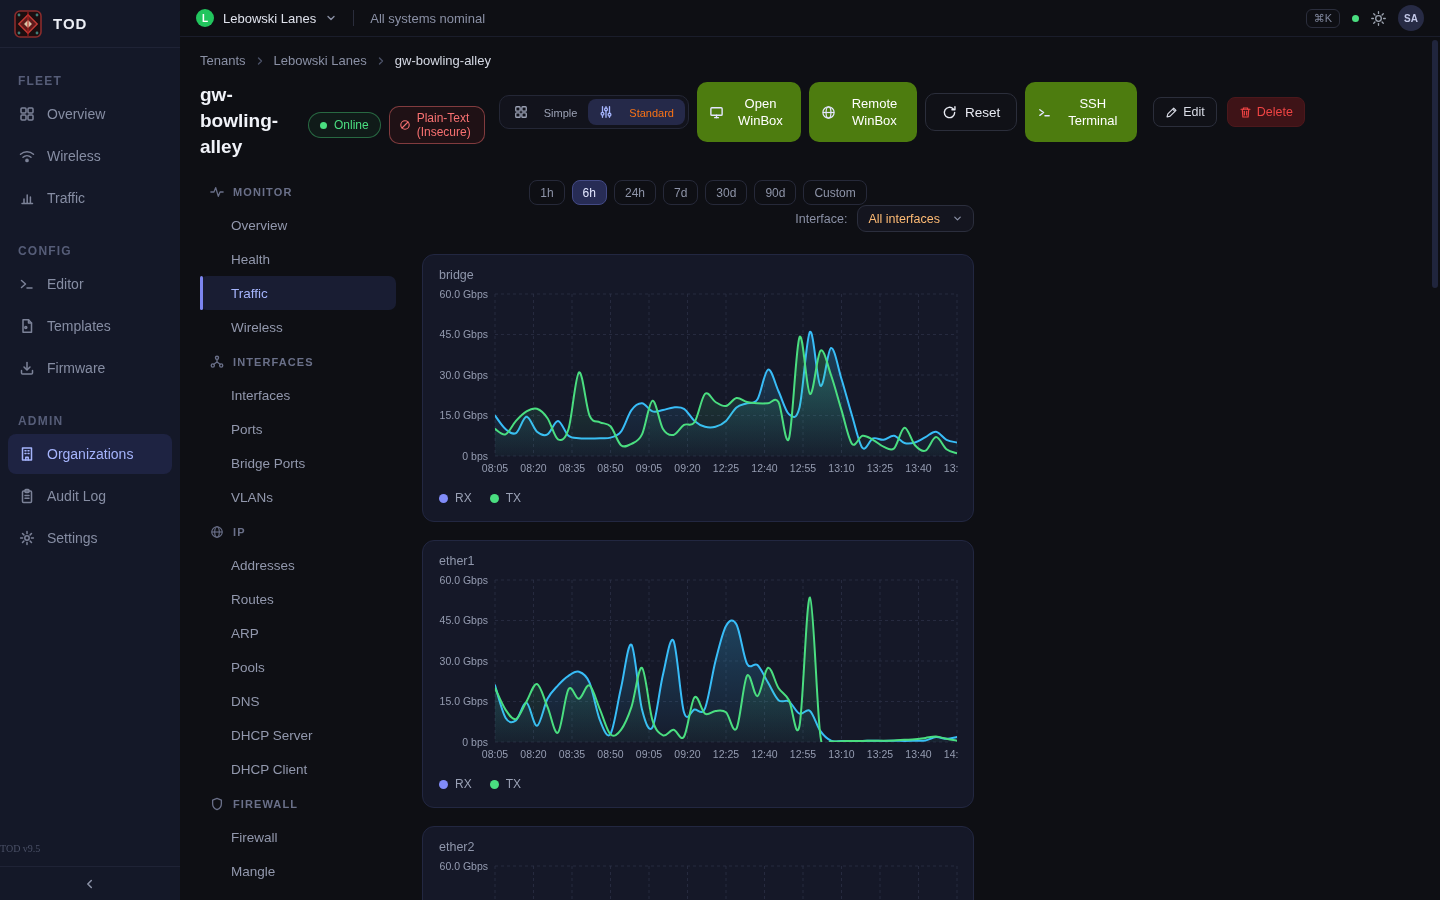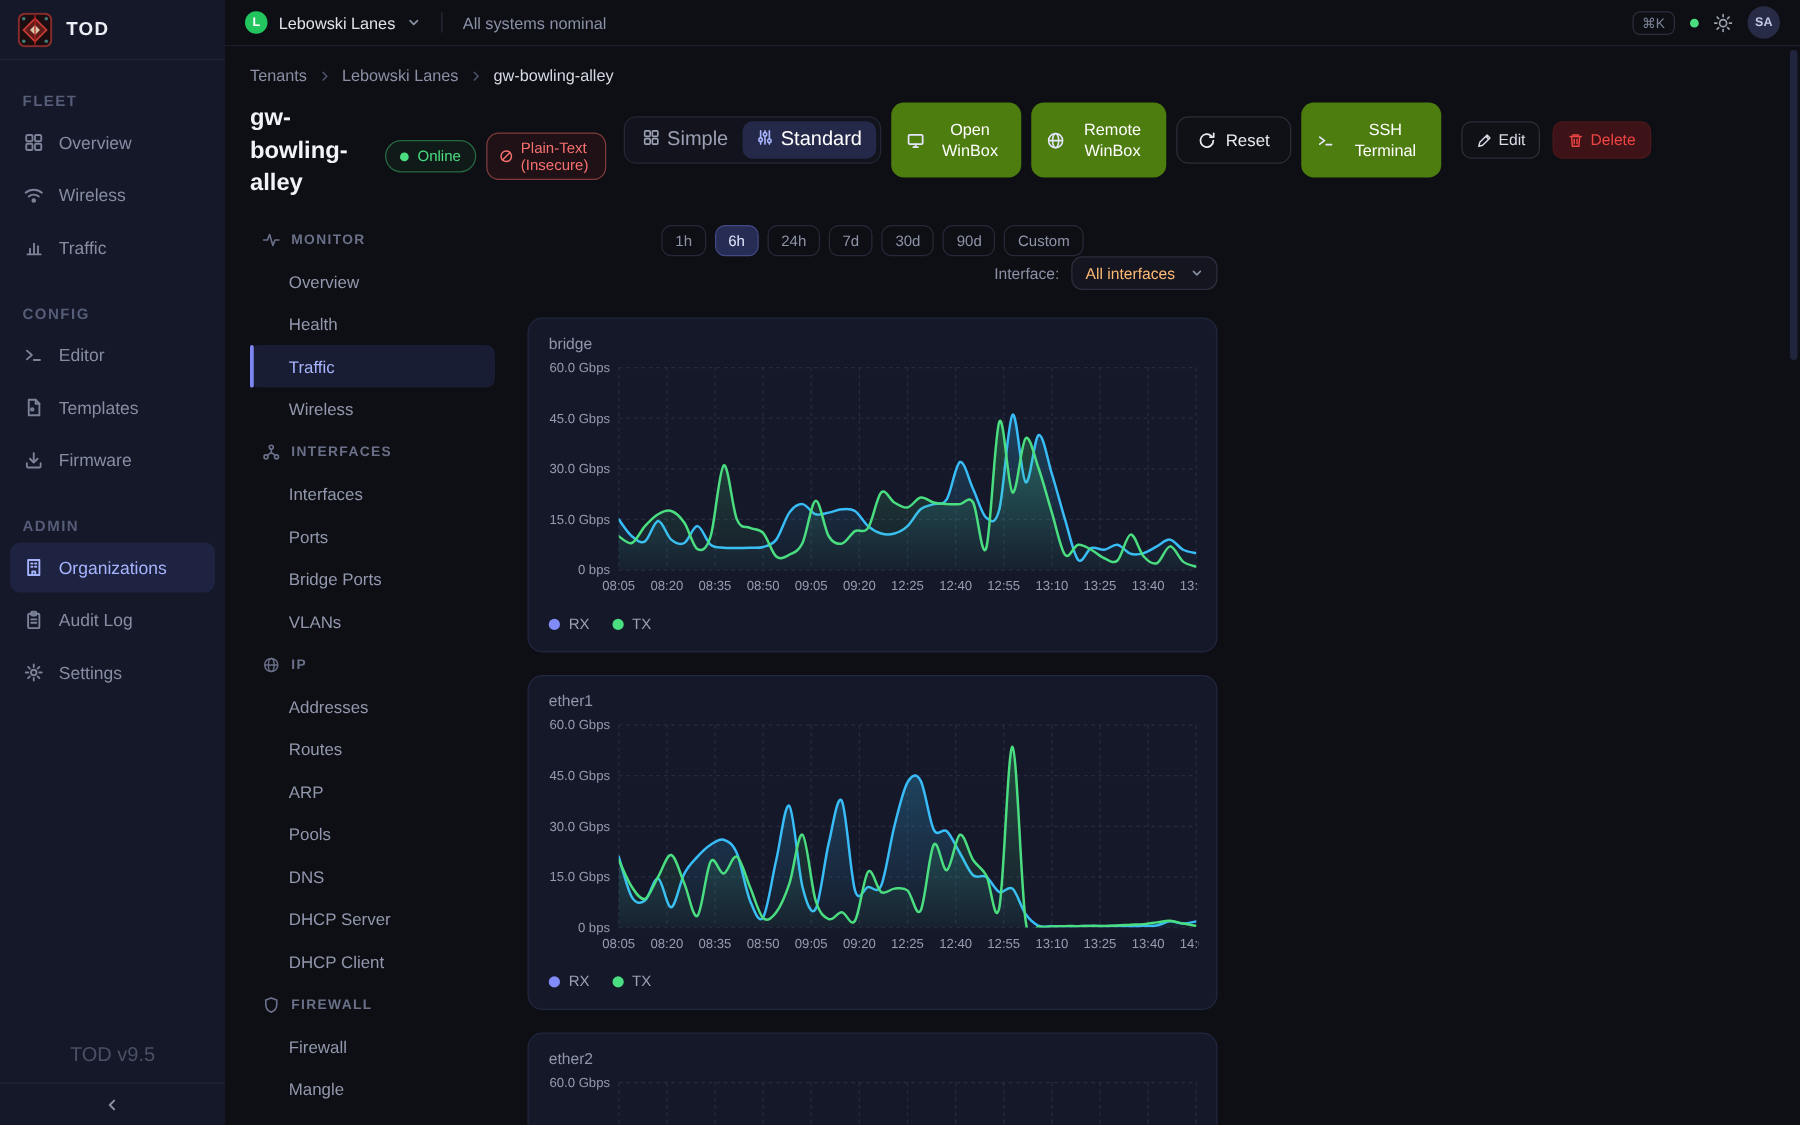--- a/index.html
+++ b/index.html
@@ -10,21 +10,21 @@
   
   .sidebar { width:180px; min-width:180px; background:#141828; display:flex; flex-direction:column; height:900px; }
   .brand { display:flex; align-items:center; gap:11px; padding:10px 14px; border-bottom:1px solid #1f2336; height:48px; }
   .brand-name { font-size:15px; font-weight:700; letter-spacing:1px; color:#eceef5; }
   .sb-section-label { font-size:12px; font-weight:700; letter-spacing:1.2px; color:#565d78; padding:0 18px; margin-top:26px; margin-bottom:6px; }
   .sb-item { display:flex; align-items:center; gap:12px; height:40px; margin:2px 8px; padding:0 10px; border-radius:8px; color:#868da3; font-size:14px; cursor:pointer; }
   .sb-item .ic { width:17px; height:17px; display:flex; align-items:center; justify-content:center; color:#7c8298; }
   .sb-item.active { background:#1e2342; color:#a5b4fc; }
   .sb-item.active .ic { color:#a5b4fc; }
   .sb-bottom { margin-top:auto; }
-  .sb-version { text-align:center; font-family:Liberation Sans, sans-serif; font-size:16px; color:#4a5066; padding:10px 0 12px; }
+  .sb-version { text-align:left; font-family:Liberation Serif, serif; font-size:10px; color:#4a5066; padding:10px 0 12px; }
   .sb-collapse { border-top:1px solid #1f2336; height:34px; display:flex; align-items:center; justify-content:center; color:#8a90a5; cursor:pointer; }
 
   
   .mainwrap { flex:1; display:flex; flex-direction:column; position:relative; }
   .topbar { height:37px; min-height:37px; border-bottom:1px solid #1a1d2b; display:flex; align-items:center; padding:0 16px; }
   .tenant-chip { display:flex; align-items:center; gap:9px; cursor:pointer; }
   .tenant-avatar { width:18px; height:18px; border-radius:50%; background:#22c55e; color:#fff; font-size:10px; font-weight:700; display:flex; align-items:center; justify-content:center; }
   .tenant-name { font-size:13px; color:#dfe2ec; }
   .tb-divider { width:1px; height:16px; background:#2a2d3c; margin:0 16px; }
   .tb-status { font-size:13px; color:#8a90a5; }
@@ -45,23 +45,23 @@
   .title-wrap { width:98px; min-width:98px; }
   .page-title { font-size:19px; font-weight:600; color:#f1f3f9; line-height:26px; word-break:break-word; }
   .badges { display:flex; gap:8px; margin-top:24px; margin-left:10px; align-items:center; }
   .badge-online { display:flex; align-items:center; gap:7px; border:1px solid rgba(74,222,128,.4); background:rgba(34,94,58,.16); color:#4ade80; font-size:12px; border-radius:999px; padding:5px 11px; white-space:nowrap; }
   .badge-online .dot { width:7px; height:7px; border-radius:50%; background:#4ade80; }
   .badge-insecure { display:flex; align-items:center; gap:6px; border:1px solid rgba(248,113,113,.45); background:rgba(127,29,29,.16); color:#f87171; font-size:12px; border-radius:10px; padding:4px 9px; width:96px; line-height:14px; }
   .badge-insecure .txt { flex:1; }
 
   .header-actions { display:flex; align-items:center; gap:8px; margin-left:14px; height:60px; }
   .seg-control { display:flex; background:#12131c; border:1px solid #242736; border-radius:10px; padding:3px; }
-  .seg { display:flex; align-items:flex-start; gap:6px; font-size:16px; color:#9ba1b4; padding:6px 11px; border-radius:8px; cursor:pointer; }
+  .seg { display:flex; align-items:flex-end; gap:16px; font-size:11px; color:#9ba1b4; padding:6px 11px; border-radius:8px; cursor:pointer; }
   .seg .ic { display:flex; color:#9ba1b4; }
-  .seg.active { background:#252949; color:#ffffff; }
+  .seg.active { background:#252949; color:#f97316; }
   .seg.active .ic { color:#a5b4fc; }
   .btn-primary { display:flex; align-items:center; gap:8px; background:#4d7c0f; border:none; border-radius:10px; color:#fff; font-size:13px; line-height:17px; padding:10px 12px; height:60px; width:104px; cursor:pointer; font-family:inherit; text-align:center; }
   .btn-primary .ic { display:flex; color:#e4e6ff; }
   .btn-primary .lbl { flex:1; }
   .btn-dark { display:flex; align-items:center; gap:8px; background:#101117; border:1px solid #2b2e3b; border-radius:10px; color:#e8eaf2; font-size:13.5px; height:38px; padding:0 16px; cursor:pointer; font-family:inherit; }
   .btn-small { display:flex; align-items:center; gap:5px; background:#101117; border:1px solid #2b2e3b; border-radius:8px; color:#d9dce6; font-size:12.5px; height:30px; padding:0 11px; cursor:pointer; font-family:inherit; }
   .btn-delete { display:flex; align-items:center; gap:5px; background:#3e1317; border:1px solid #4c181c; border-radius:8px; color:#ef4444; font-size:12.5px; height:30px; padding:0 11px; cursor:pointer; font-family:inherit; margin-left:2px; }
   .host-line { font-family:"DejaVu Sans Mono",monospace; font-size:13px; color:#9aa0b4; margin-top:10px; }
 
   .body-row { display:flex; margin-top:14px; }

